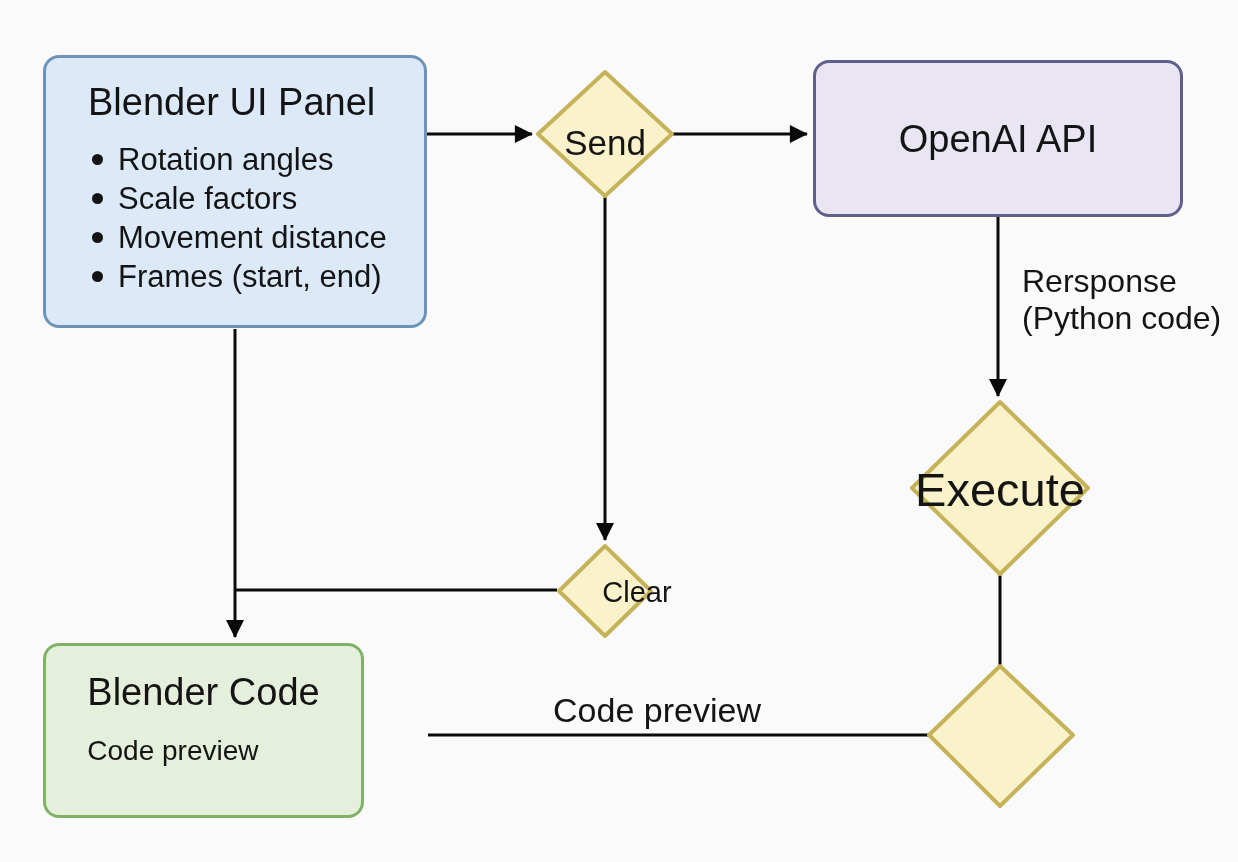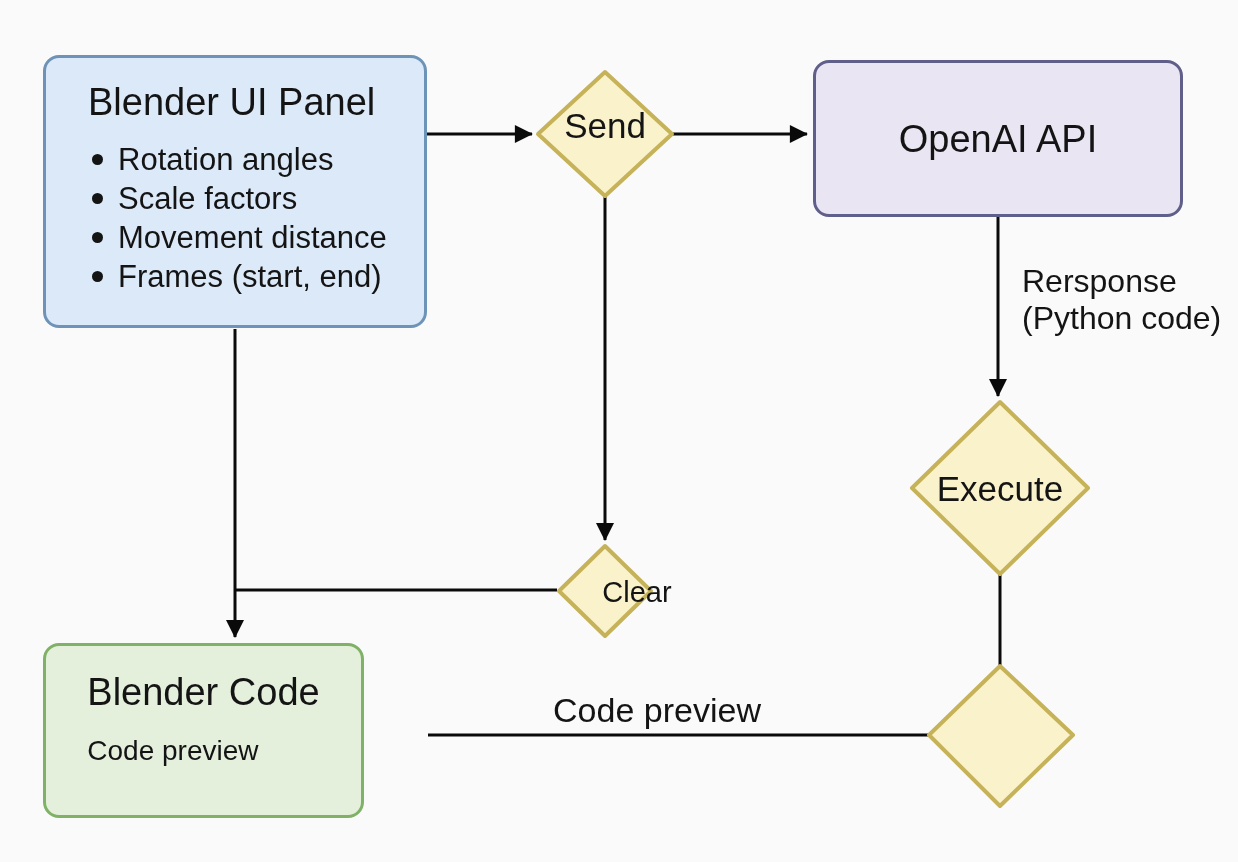--- a/index.html
+++ b/index.html
@@ -70,22 +70,22 @@
   }
   ul.bullets li::before {
     content: ""; position: absolute; left: 2px; top: 14px;
     width: 11px; height: 11px; border-radius: 50%; background: var(--ink);
   }
 
   .diamond-label {
     position: absolute; transform: translate(-50%, -50%);
     white-space: nowrap;
   }
-  .lbl-send    { left: 605px; top: 126px; font-size: 35px; text-align: center; }
-  .lbl-execute { left: 1000px; top: 489px; font-size: 35px; }
+  .lbl-send    { left: 605px; top: 143px; font-size: 35px; text-align: center; }
+  .lbl-execute { left: 1000px; top: 489px; font-size: 47px; }
   .lbl-clear   { left: 605px; top: 592px; font-size: 29px; margin-left: 32px; }
 
   .edge-label { position: absolute; white-space: nowrap; }
   .lbl-response {
     left: 1022px; top: 263px;
     font-size: 32px; line-height: 37px; white-space: pre-line;
   }
   .lbl-code-preview {
     left: 657px; top: 691px; transform: translateX(-50%);
     font-size: 34px;

